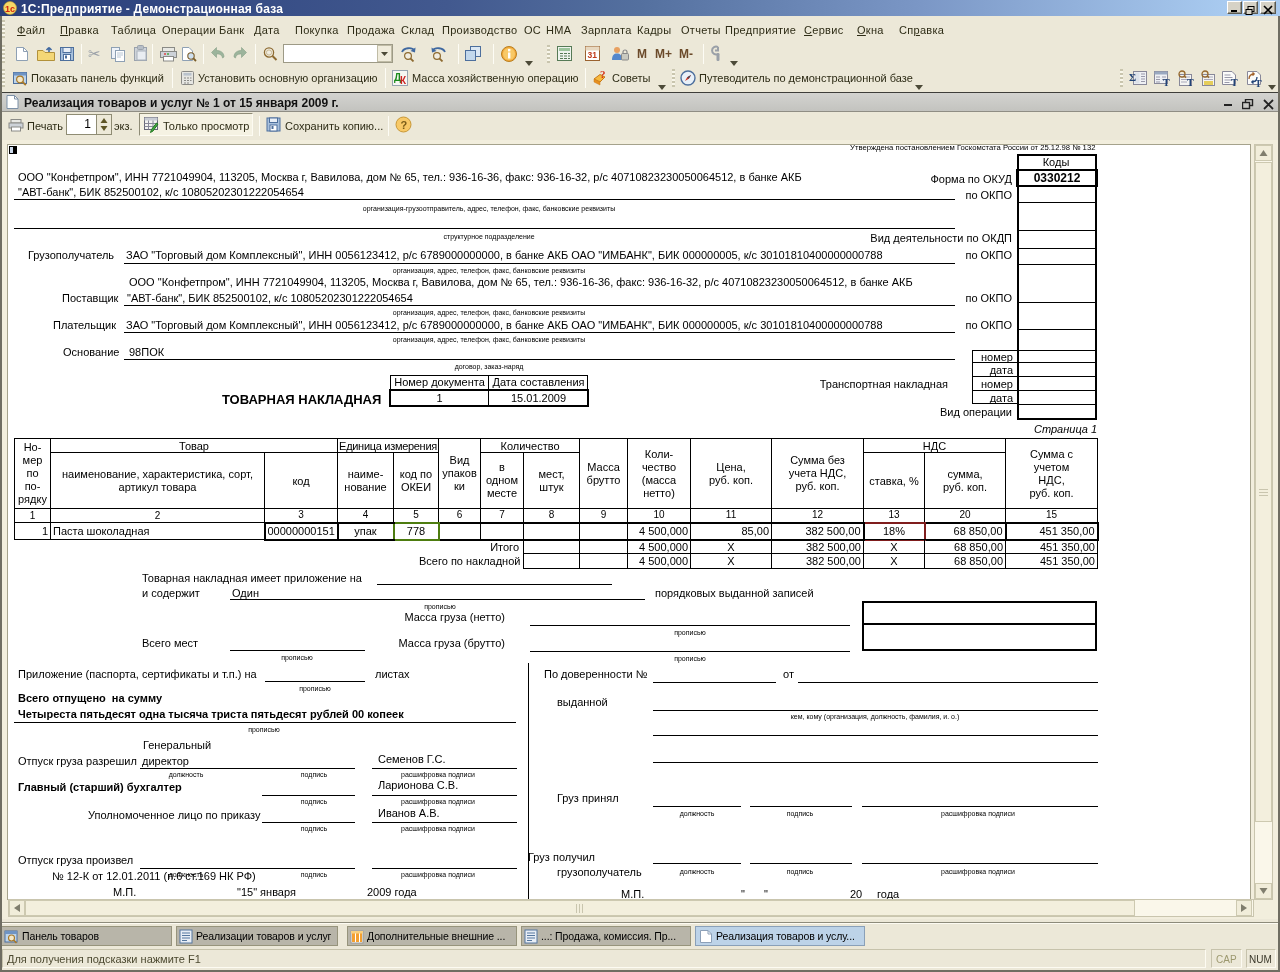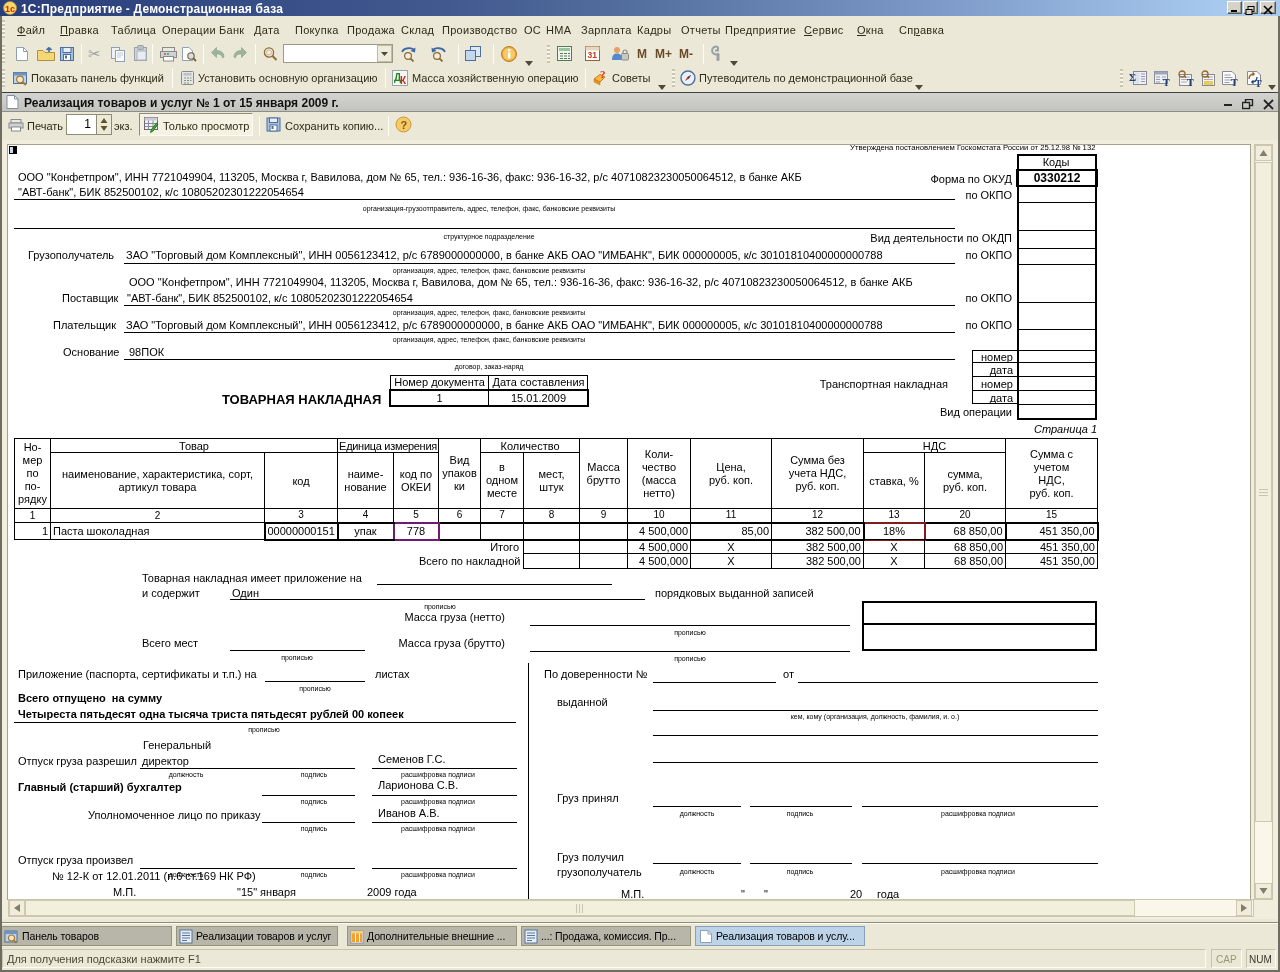--- a/index.html
+++ b/index.html
@@ -444,21 +444,21 @@
         <td class="hc">12</td>
         <td class="hc">13</td>
         <td class="hc">20</td>
         <td class="hc">15</td>
 </tr>
 <tr style="height:17px">
 <td class="dr">1</td>
 <td class="dl">Паста шоколадная</td>
 <td class="dc" style="border:2px solid #000">00000000151</td>
 <td class="dc" style="border-top:2px solid #000;border-bottom:2px solid #000">упак</td>
-<td class="dc" style="border:2px solid #701a75">778</td>
+<td class="dc" style="border:2px solid #4d7c0f">778</td>
 <td class="dc" style="border-top:2px solid #000;border-bottom:2px solid #000"></td>
 <td class="dc" style="border-top:2px solid #000;border-bottom:2px solid #000"></td>
 <td class="dc" style="border-top:2px solid #000;border-bottom:2px solid #000"></td>
 <td class="dc" style="border-top:2px solid #000;border-bottom:2px solid #000"></td>
 <td class="dr" style="border-top:2px solid #000;border-bottom:2px solid #000">4 500,000</td>
 <td class="dr" style="border-top:2px solid #000;border-bottom:2px solid #000">85,00</td>
 <td class="dr" style="border-top:2px solid #000;border-bottom:2px solid #000;border-right:2px solid #000">382 500,00</td>
 <td class="dc" style="border:2px solid #7f1d1d">18%</td>
 <td class="dr" style="border-top:2px solid #000;border-bottom:2px solid #000;border-right:2px solid #000">68 850,00</td>
 <td class="dr" style="border-top:2px solid #000;border-bottom:2px solid #000;border-right:2px solid #000">451 350,00</td>
@@ -573,21 +573,21 @@
 <div class="c" style="left:765px;top:713px;width:220px;text-align:center">кем, кому (организация, должность, фамилия, и. о.)</div>
 <div class="ln" style="left:653px;top:735px;width:445px"></div>
 <div class="ln" style="left:653px;top:762px;width:445px"></div>
 <div class="t" style="left:557px;top:793px">Груз принял</div>
 <div class="ln" style="left:653px;top:806px;width:88px"></div>
 <div class="ln" style="left:750px;top:806px;width:102px"></div>
 <div class="ln" style="left:862px;top:806px;width:236px"></div>
 <div class="c" style="left:587px;top:810px;width:220px;text-align:center">должность</div>
 <div class="c" style="left:690px;top:810px;width:220px;text-align:center">подпись</div>
 <div class="c" style="left:868px;top:810px;width:220px;text-align:center">расшифровка подписи</div>
-<div class="t" style="left:557px;top:852px">Груз получил</div>
+<div class="t" style="left:528px;top:852px">Груз получил</div>
 <div class="t" style="left:557px;top:867px">грузополучатель</div>
 <div class="ln" style="left:653px;top:863px;width:88px"></div>
 <div class="ln" style="left:750px;top:863px;width:102px"></div>
 <div class="ln" style="left:862px;top:863px;width:236px"></div>
 <div class="c" style="left:587px;top:868px;width:220px;text-align:center">должность</div>
 <div class="c" style="left:690px;top:868px;width:220px;text-align:center">подпись</div>
 <div class="c" style="left:868px;top:868px;width:220px;text-align:center">расшифровка подписи</div>
 <div class="t" style="left:621px;top:889px">М.П.</div>
 <div class="t" style="left:741px;top:889px">"</div>
 <div class="t" style="left:764px;top:889px">"</div>

